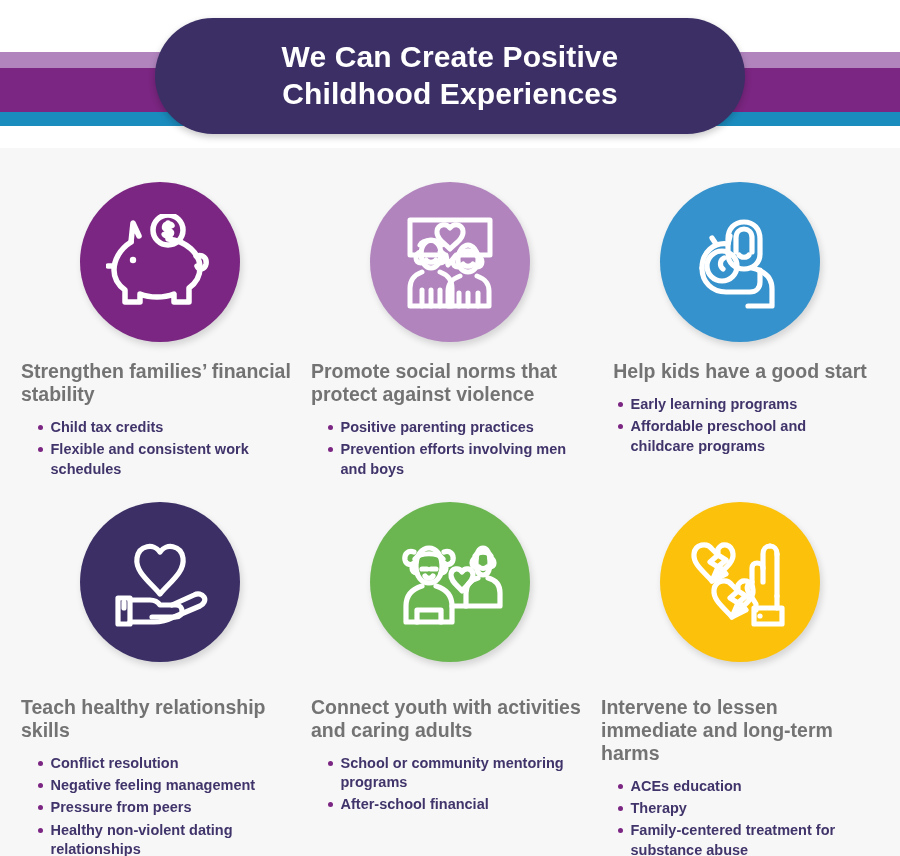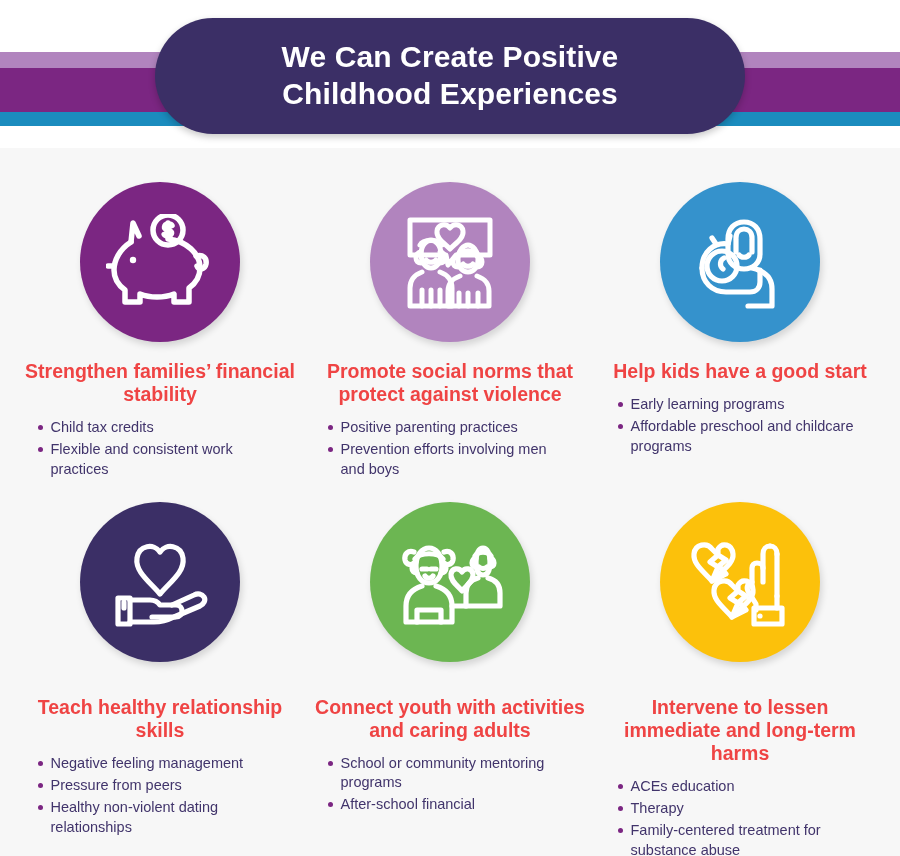--- a/index.html
+++ b/index.html
@@ -81,34 +81,34 @@
     display: flex;
     align-items: center;
     justify-content: center;
     box-shadow: 2px 4px 7px rgba(0,0,0,0.14);
     flex: none;
   }
   .circle svg { display: block; }
 
   .card-title {
     margin-top: 18px;
-    color: #ef4444;
+    color: #737373;
     font-size: 19.5px;
     font-weight: bold;
     line-height: 1.18;
-    text-align: center;
     max-width: 280px;
   }
   .bullets {
     margin-top: 12px;
     list-style: none;
     color: #41346b;
     font-size: 14.5px;
     line-height: 1.33;
     max-width: 245px;
+    font-weight: bold;
   }
   .bullets li {
     position: relative;
     padding-left: 13px;
     margin-bottom: 3px;
   }
   .bullets li::before {
     content: "";
     position: absolute;
     left: 0; top: 7px;
@@ -148,21 +148,21 @@
           <path d="M90 42 C97 40 101 44 100 50 C99 55 93 57 91 52"></path>
           <circle cx="27" cy="46" r="3.2" fill="#ffffff" stroke="none"></circle>
           <path d="M8 52 L2 52"></path>
           <circle cx="62" cy="16" r="15"></circle>
           <path d="M62 9 L62 23 M66 11.5 C65 9.6 59 9.2 58.5 13 C58 16.6 66 15.4 65.6 19 C65.2 22.4 59.5 22.6 58.2 20.4"></path>
         </svg>
       </div>
       <div class="card-title">Strengthen families’ financial stability</div>
       <ul class="bullets">
         <li>Child tax credits</li>
-        <li>Flexible and consistent work practices</li>
+        <li>Flexible and consistent work schedules</li>
       </ul>
     </div>
 
     <div class="card">
       <div class="circle" style="background:#B184BE">
         <svg width="104" height="100" viewBox="0 0 104 100" fill="none" stroke="#ffffff" stroke-width="5" stroke-linecap="round" stroke-linejoin="round">
           <path d="M12 8 H92 V43 H58 L50 53 L48 43 H12 Z"></path>
           <path d="M52 16 C48 11 40 12 39 19 C38 26 46 31 52 37 C58 31 66 26 65 19 C64 12 56 11 52 16 Z"></path>
           <path d="M23 40 C20 40 18 43 18 46 C18 49 20 51 23 51"></path>
           <path d="M42 40 C45 40 47 43 47 46 C47 49 45 51 42 51"></path>
@@ -214,20 +214,21 @@
         <svg width="104" height="92" viewBox="0 0 104 92" fill="none" stroke="#ffffff" stroke-width="5.2" stroke-linecap="round" stroke-linejoin="round">
           <path d="M52 16 C46 7 31 9 29 22 C27 36 42 46 52 58 C62 46 77 36 75 22 C73 9 58 7 52 16 Z"></path>
           <path d="M10 62 H22 V88 H10 Z"></path>
           <path d="M22 64 H42 C46 64 50 66 52 69 H68 C72 69 74 72 74 75 C74 78 72 81 68 81 H44"></path>
           <path d="M22 86 L46 86 C54 86 60 84 66 81 L92 70 C96 68 98 64 96 61 C94 58 90 57 86 59 L64 69"></path>
           <path d="M16 66 V72"></path>
         </svg>
       </div>
       <div class="card-title">Teach healthy relationship skills</div>
       <ul class="bullets">
+        <li>Conflict resolution</li>
         <li>Negative feeling management</li>
         <li>Pressure from peers</li>
         <li>Healthy non-violent dating relationships</li>
       </ul>
     </div>
 
     <div class="card row2">
       <div class="circle" style="background:#6CB652">
         <svg width="108" height="92" viewBox="0 0 108 92" fill="none" stroke="#ffffff" stroke-width="5.2" stroke-linecap="round" stroke-linejoin="round">
           <path d="M18 16 C12 14 8 18 9 24 C10 29 16 30 19 26"></path>

